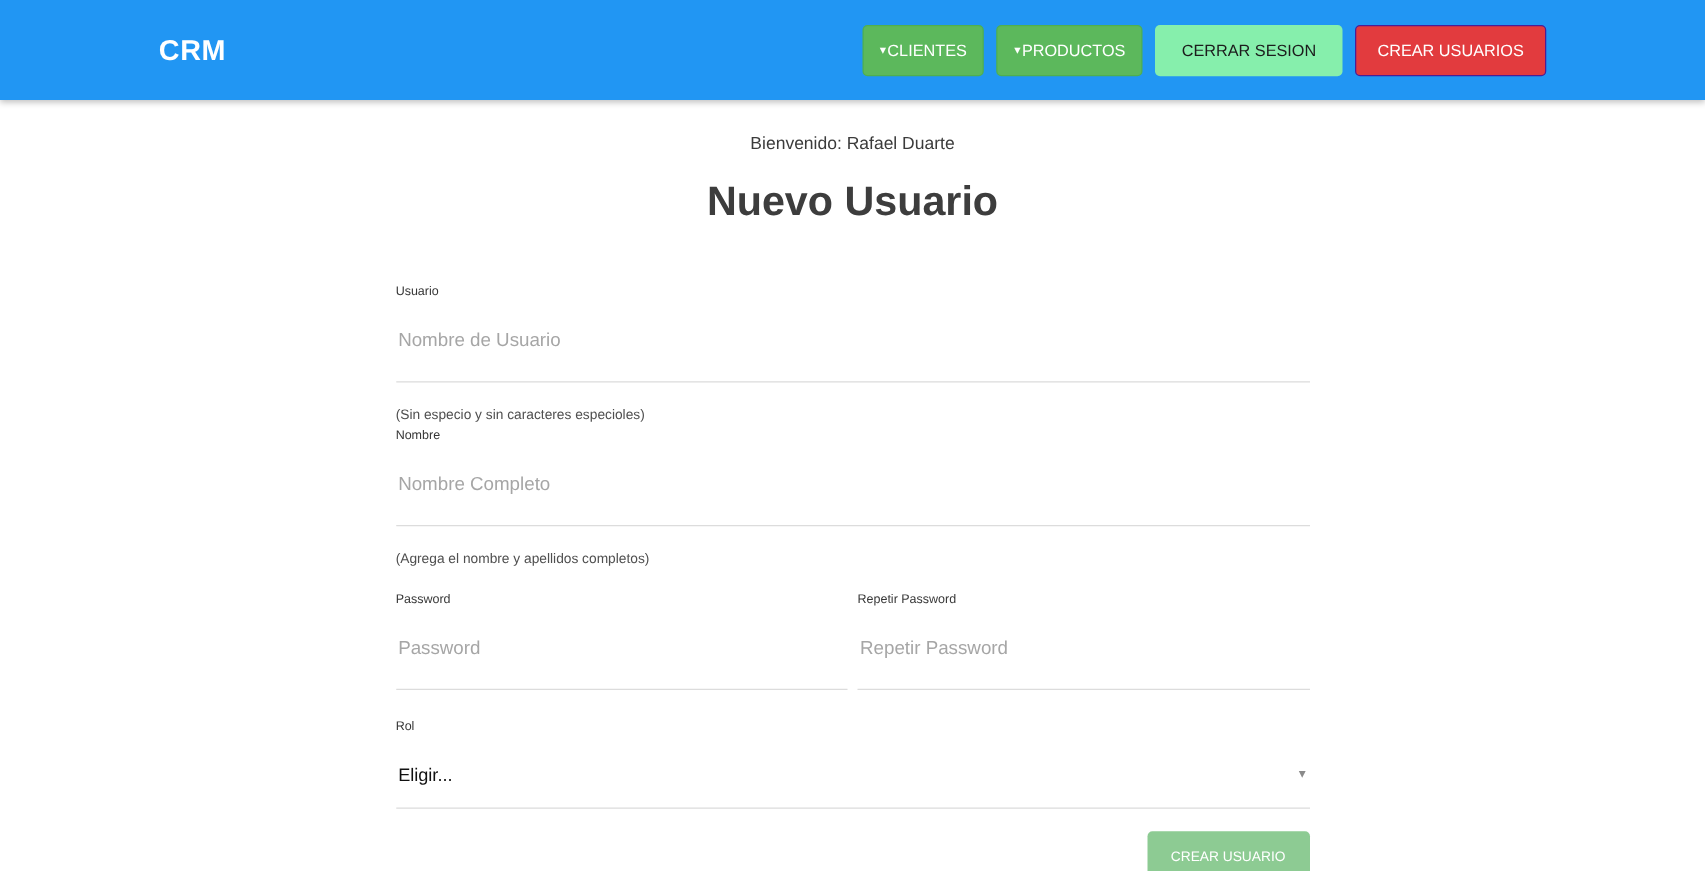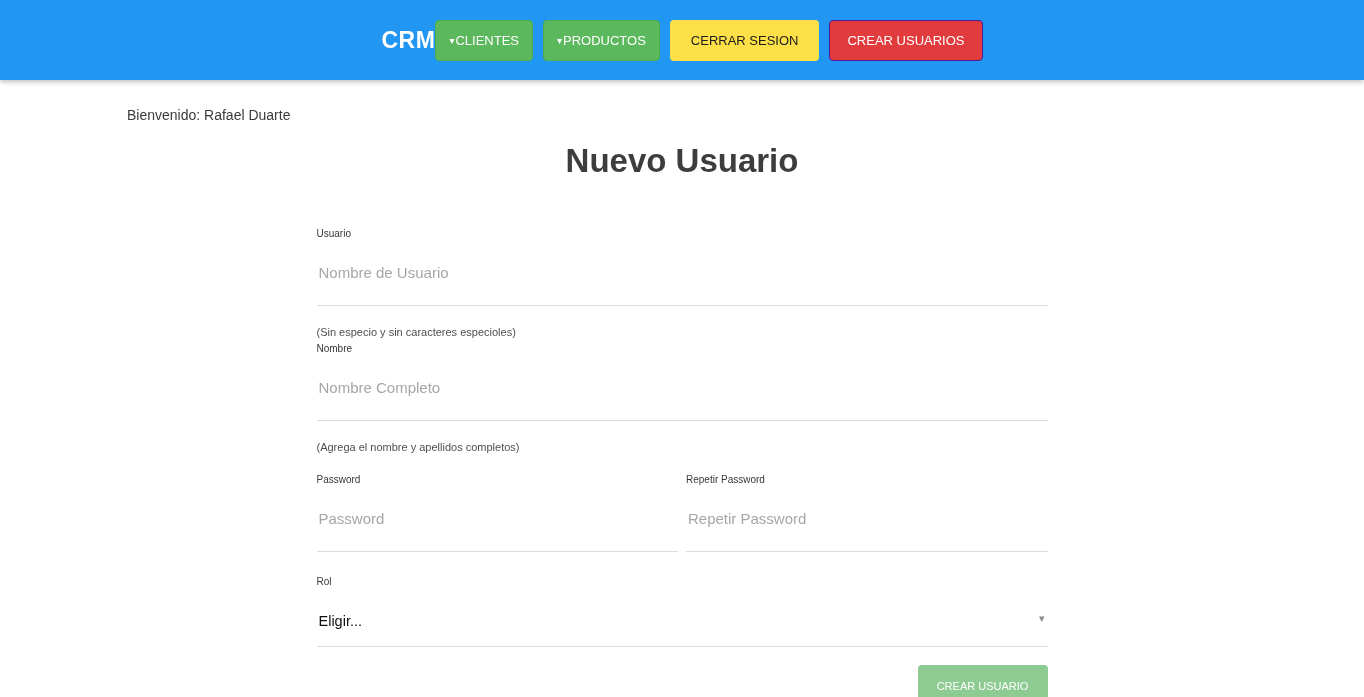--- a/index.html
+++ b/index.html
@@ -17,21 +17,21 @@
     box-shadow: 0 2px 5px rgba(0,0,0,0.25);
     position: relative;
     z-index: 5;
   }
   .topbar-inner {
     width: 1110px;
     height: 100%;
     margin: 0 auto;
     display: flex;
     align-items: center;
-    justify-content: center;
+    justify-content: space-between;
   }
   .brand {
     color: #ffffff;
     font-size: 23px;
     font-weight: bold;
     letter-spacing: 0.5px;
   }
   .nav { display: flex; align-items: center; gap: 10px; }
   .btn {
     height: 41px;
@@ -45,21 +45,21 @@
     cursor: pointer;
     white-space: nowrap;
   }
   .btn-green {
     background: #5cb85c;
     border: 1px solid #4faf4f;
     color: #ffffff;
     padding: 0 13px;
   }
   .btn-white {
-    background: #fde047;
+    background: #86efac;
     color: #1c1c1c;
     padding: 0 21px;
   }
   .btn-red {
     background: #e23b3e;
     border: 1px solid #4c1d95;
     color: #ffffff;
     padding: 0 17px;
   }
   .caret {
@@ -67,21 +67,21 @@
     line-height: 1;
     margin-right: 1px;
     position: relative;
     top: 1px;
   }
 
   
   .welcome-row {
     width: 1110px;
     margin: 26px auto 0;
-    text-align: left;
+    text-align: center;
   }
   .welcome {
     font-size: 14px;
     color: #3b3b3b;
   }
 
   
   .content { width: 731px; margin: 0 auto; }
   .page-title {
     text-align: center;

